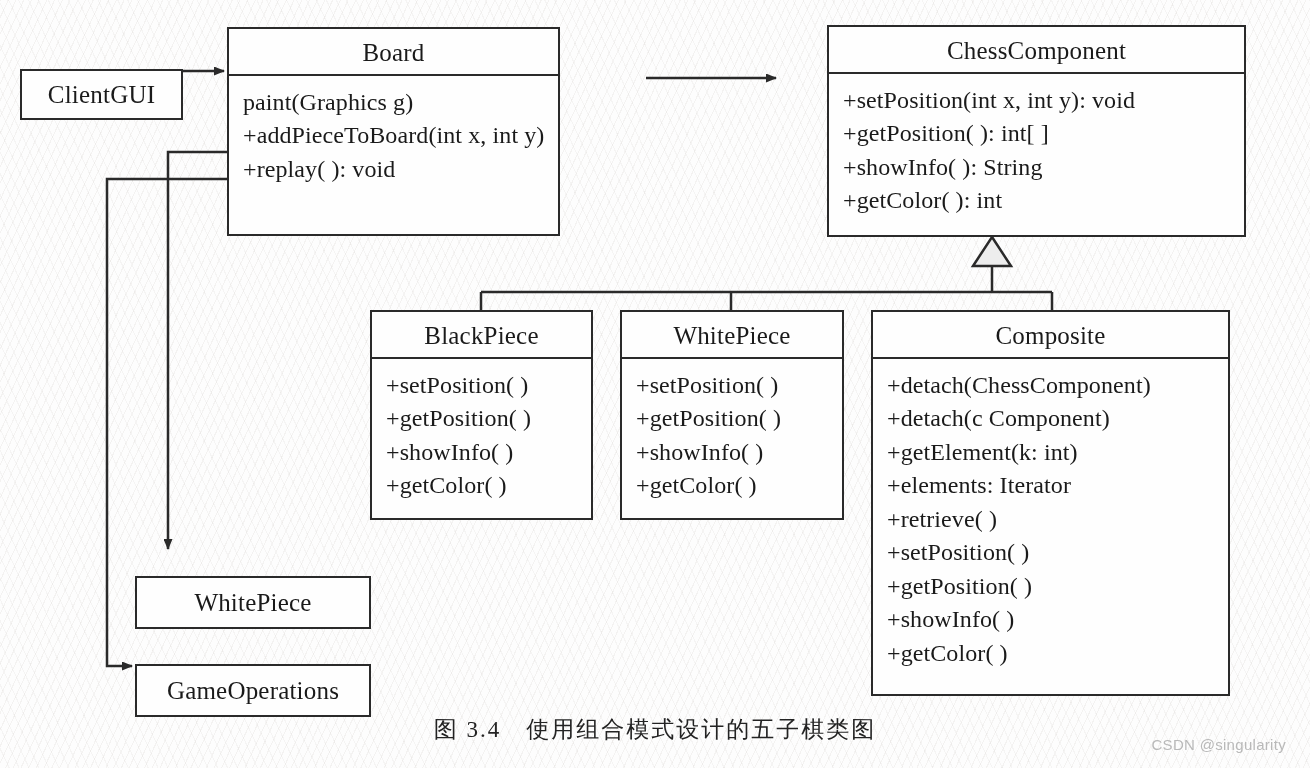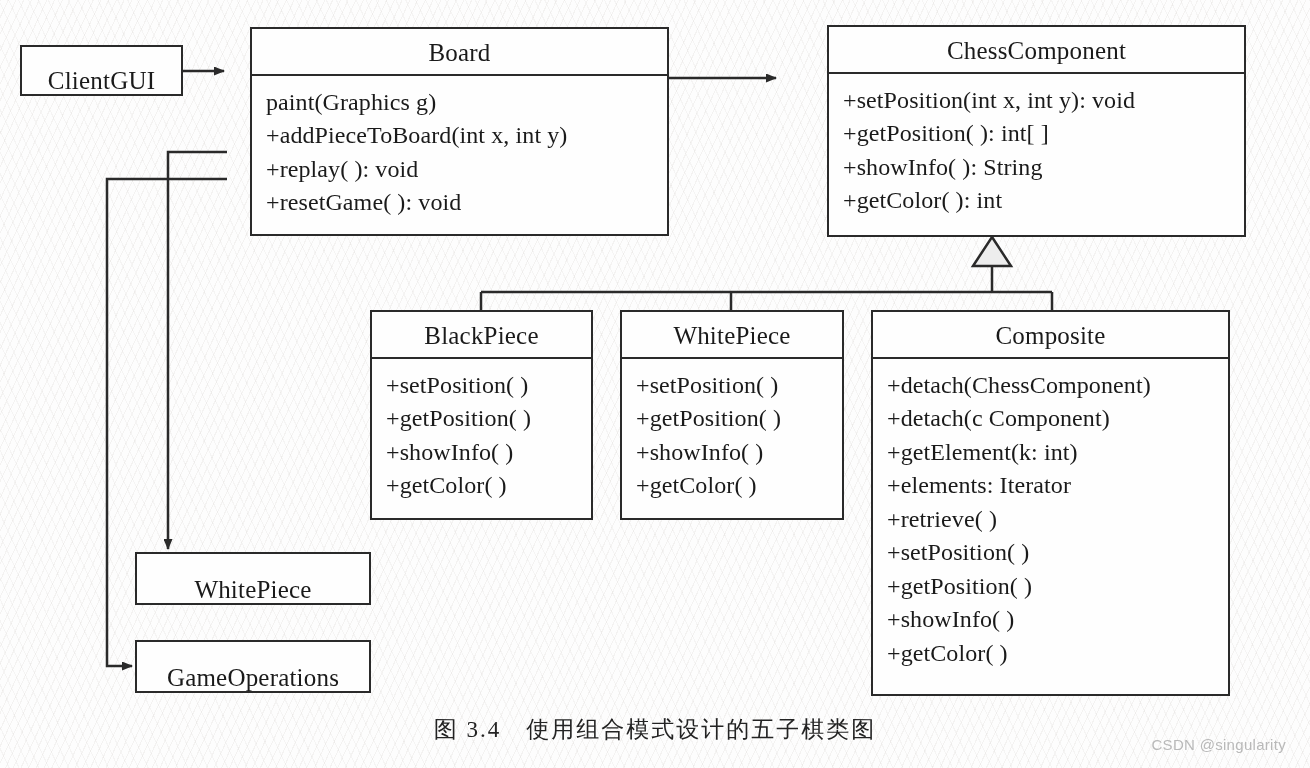--- a/index.html
+++ b/index.html
@@ -69,30 +69,31 @@
   }
   .uml-member {
     font-size: 24px;
     line-height: 1.395;
     white-space: nowrap;
     letter-spacing: 0.1px;
   }
   
   .uml-simple {
     display: flex;
-    align-items: flex-end;
+    align-items: center;
     justify-content: center;
+    margin-top: 24px;
   }
   .uml-simple .uml-title {
     padding: 0;
   }
 
   
   #box-clientgui   { left: 20px;  top: 45px;  width: 163px; height: 51px; }
-  #box-board       { left: 227px; top: 27px;  width: 419px; height: 209px; margin-left: 23px; }
+  #box-board       { left: 227px; top: 27px;  width: 333px; height: 209px; }
   #box-chess       { left: 779px; top: 25px;  width: 419px; height: 212px; margin-left: 48px; }
   #box-blackpiece  { left: 370px; top: 310px; width: 223px; height: 210px; }
   #box-whitepiece  { left: 620px; top: 310px; width: 224px; height: 210px; }
   #box-composite   { left: 871px; top: 310px; width: 359px; height: 386px; }
   #box-gchesspiece { left: 135px; top: 552px; width: 236px; height: 53px; }
   #box-gameops     { left: 135px; top: 640px; width: 236px; height: 53px; }
 
   
   #caption {
     position: absolute;
@@ -166,21 +167,20 @@
     <div class="uml-title">ClientGUI</div>
   </div>
 
   <div class="uml-box" id="box-board">
     <div class="uml-title">Board</div>
     <div class="uml-divider"></div>
     <div class="uml-members">
       <div class="uml-member">paint(Graphics g)</div>
       <div class="uml-member">+addPieceToBoard(int x, int y)</div>
       <div class="uml-member">+replay( ): void</div>
-      <div class="uml-member">+resetGame( ): void</div>
     </div>
   </div>
 
   <div class="uml-box" id="box-chess">
     <div class="uml-title">ChessComponent</div>
     <div class="uml-divider"></div>
     <div class="uml-members">
       <div class="uml-member">+setPosition(int x, int y): void</div>
       <div class="uml-member">+getPosition( ): int[ ]</div>
       <div class="uml-member">+showInfo( ): String</div>

